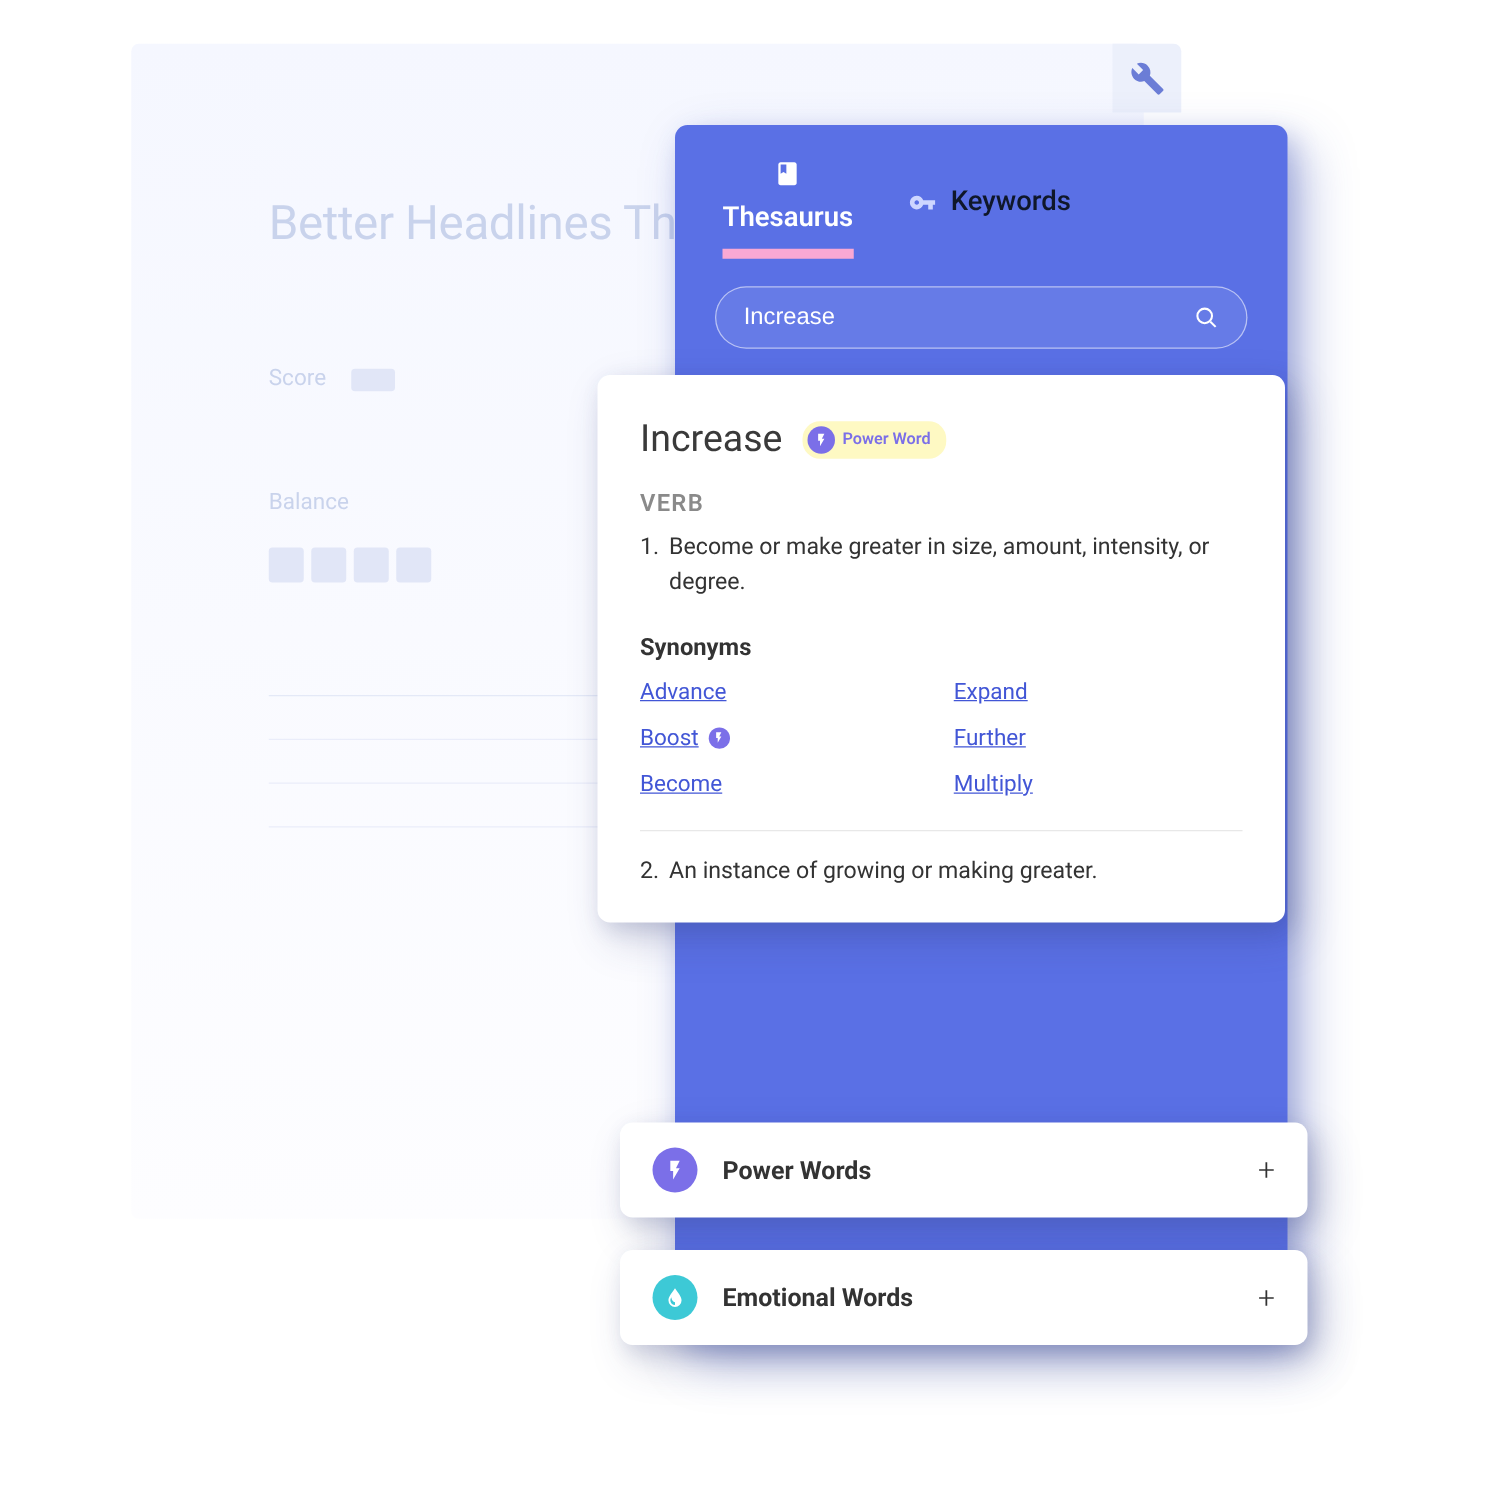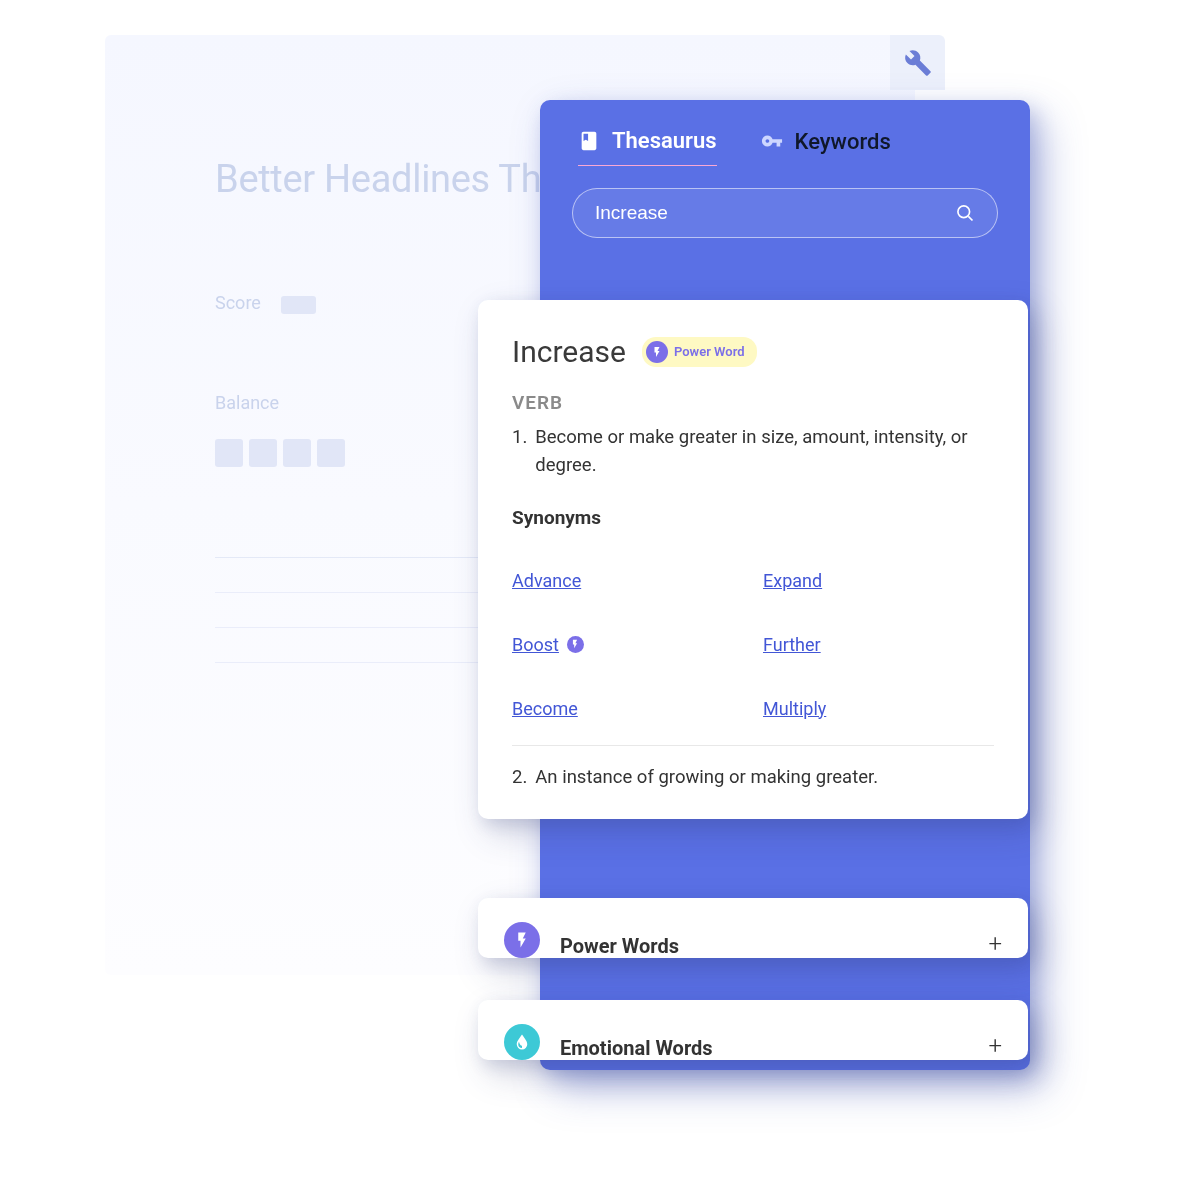--- a/index.html
+++ b/index.html
@@ -36,21 +36,21 @@
       position: absolute; left: 540px; top: 100px; width: 490px; height: 970px;
       background: #5a70e5; border-radius: 10px;
       box-shadow: 14px 18px 40px rgba(60,80,180,0.35), 6px 8px 20px rgba(60,80,180,0.25);
     }
     .tabs {
       display:flex; gap: 44px; padding: 28px 38px 0 38px;
       color: #fff; font-size: 22px; font-weight: 600;
     }
     .tab { display:flex;align-items:center;gap:12px;cursor:pointer;padding-bottom:12px;}
     .tab.inactive { color: #0f172a; font-weight:500;}
-    .tab.active { border-bottom: 1px solid #f9a8d4; }
+    .tab.active { border-bottom: 8px solid #f9a8d4; flex-direction: column; }
     .tab svg { width:22px;height:22px;}
     .tab.active svg{fill:#fff;} .tab.inactive svg{fill:#cdd6ff;}
     .search-wrap { padding: 22px 32px 22px 32px;}
     .search {
       width:100%; height:50px; border:1.5px solid rgba(255,255,255,0.55);
       border-radius: 26px; background: rgba(255,255,255,0.08);
       display:flex; align-items:center; padding: 0 22px;
     }
     .search input {
       flex:1; background:transparent;border:0;outline:0;font-size:19px;color:#fff;
@@ -67,26 +67,26 @@
     .word-title{font-size:30px;color:#3a3a3a;font-weight:400;}
     .pill{display:flex;align-items:center;gap:6px;background:#fef9c3;border-radius:14px;padding:4px 12px 4px 4px;}
     .pill-ico{width:22px;height:22px;border-radius:50%;background:#7b6fe8;display:flex;align-items:center;justify-content:center;}
     .pill-ico svg{width:12px;height:12px;fill:#fff;}
     .pill-txt{font-size:13px;font-weight:600;color:#7b6fe8;}
     .pos{margin-top:22px;font-size:19px;letter-spacing:1px;color:#8a8a8a;font-weight:600;}
     .def{margin-top:10px;font-size:18.5px;color:#333;line-height:1.5;display:flex;gap:8px;}
     .def-num{flex-shrink:0;}
     .syn-head{margin-top:26px;font-size:19px;font-weight:700;color:#333;}
     .syn-grid{margin-top:14px;display:grid;grid-template-columns:1fr 1fr;row-gap:16px;column-gap:20px;}
-    .syn{color:#4256d6;text-decoration:underline;font-size:18px;cursor:pointer;display:flex;align-items:center;gap:8px;margin-top:27px;}
+    .syn{color:#4256d6;text-decoration:underline;font-size:18px;cursor:pointer;display:flex;align-items:center;gap:8px;}
     .syn-ico{width:17px;height:17px;border-radius:50%;background:#7b6fe8;display:inline-flex;align-items:center;justify-content:center;}
     .syn-ico svg{width:10px;height:10px;fill:#fff;}
     .hr{margin:26px 0 18px 0;height:1px;background:#e8e8e8;}
 
-    .card-row { left:478px; width:550px; height:60px; display:flex;align-items:flex-end;padding:0 26px;gap:20px;}
+    .card-row { left:496px; width:550px; height:76px; display:flex;align-items:center;padding:0 26px;gap:20px;}
     .card-pw { top:898px;}
     .card-ew { top:1000px;}
     .circ{width:36px;height:36px;border-radius:50%;display:flex;align-items:center;justify-content:center;}
     .circ.pw{background:#7b6fe8;} .circ.ew{background:#3dc9d6;}
     .circ svg{width:18px;height:18px;fill:#fff;}
     .row-label{flex:1;font-size:20px;font-weight:700;color:#333;}
     .plus{font-size:24px;color:#333;font-weight:300;}
   </style>
 </head>
 <body>

